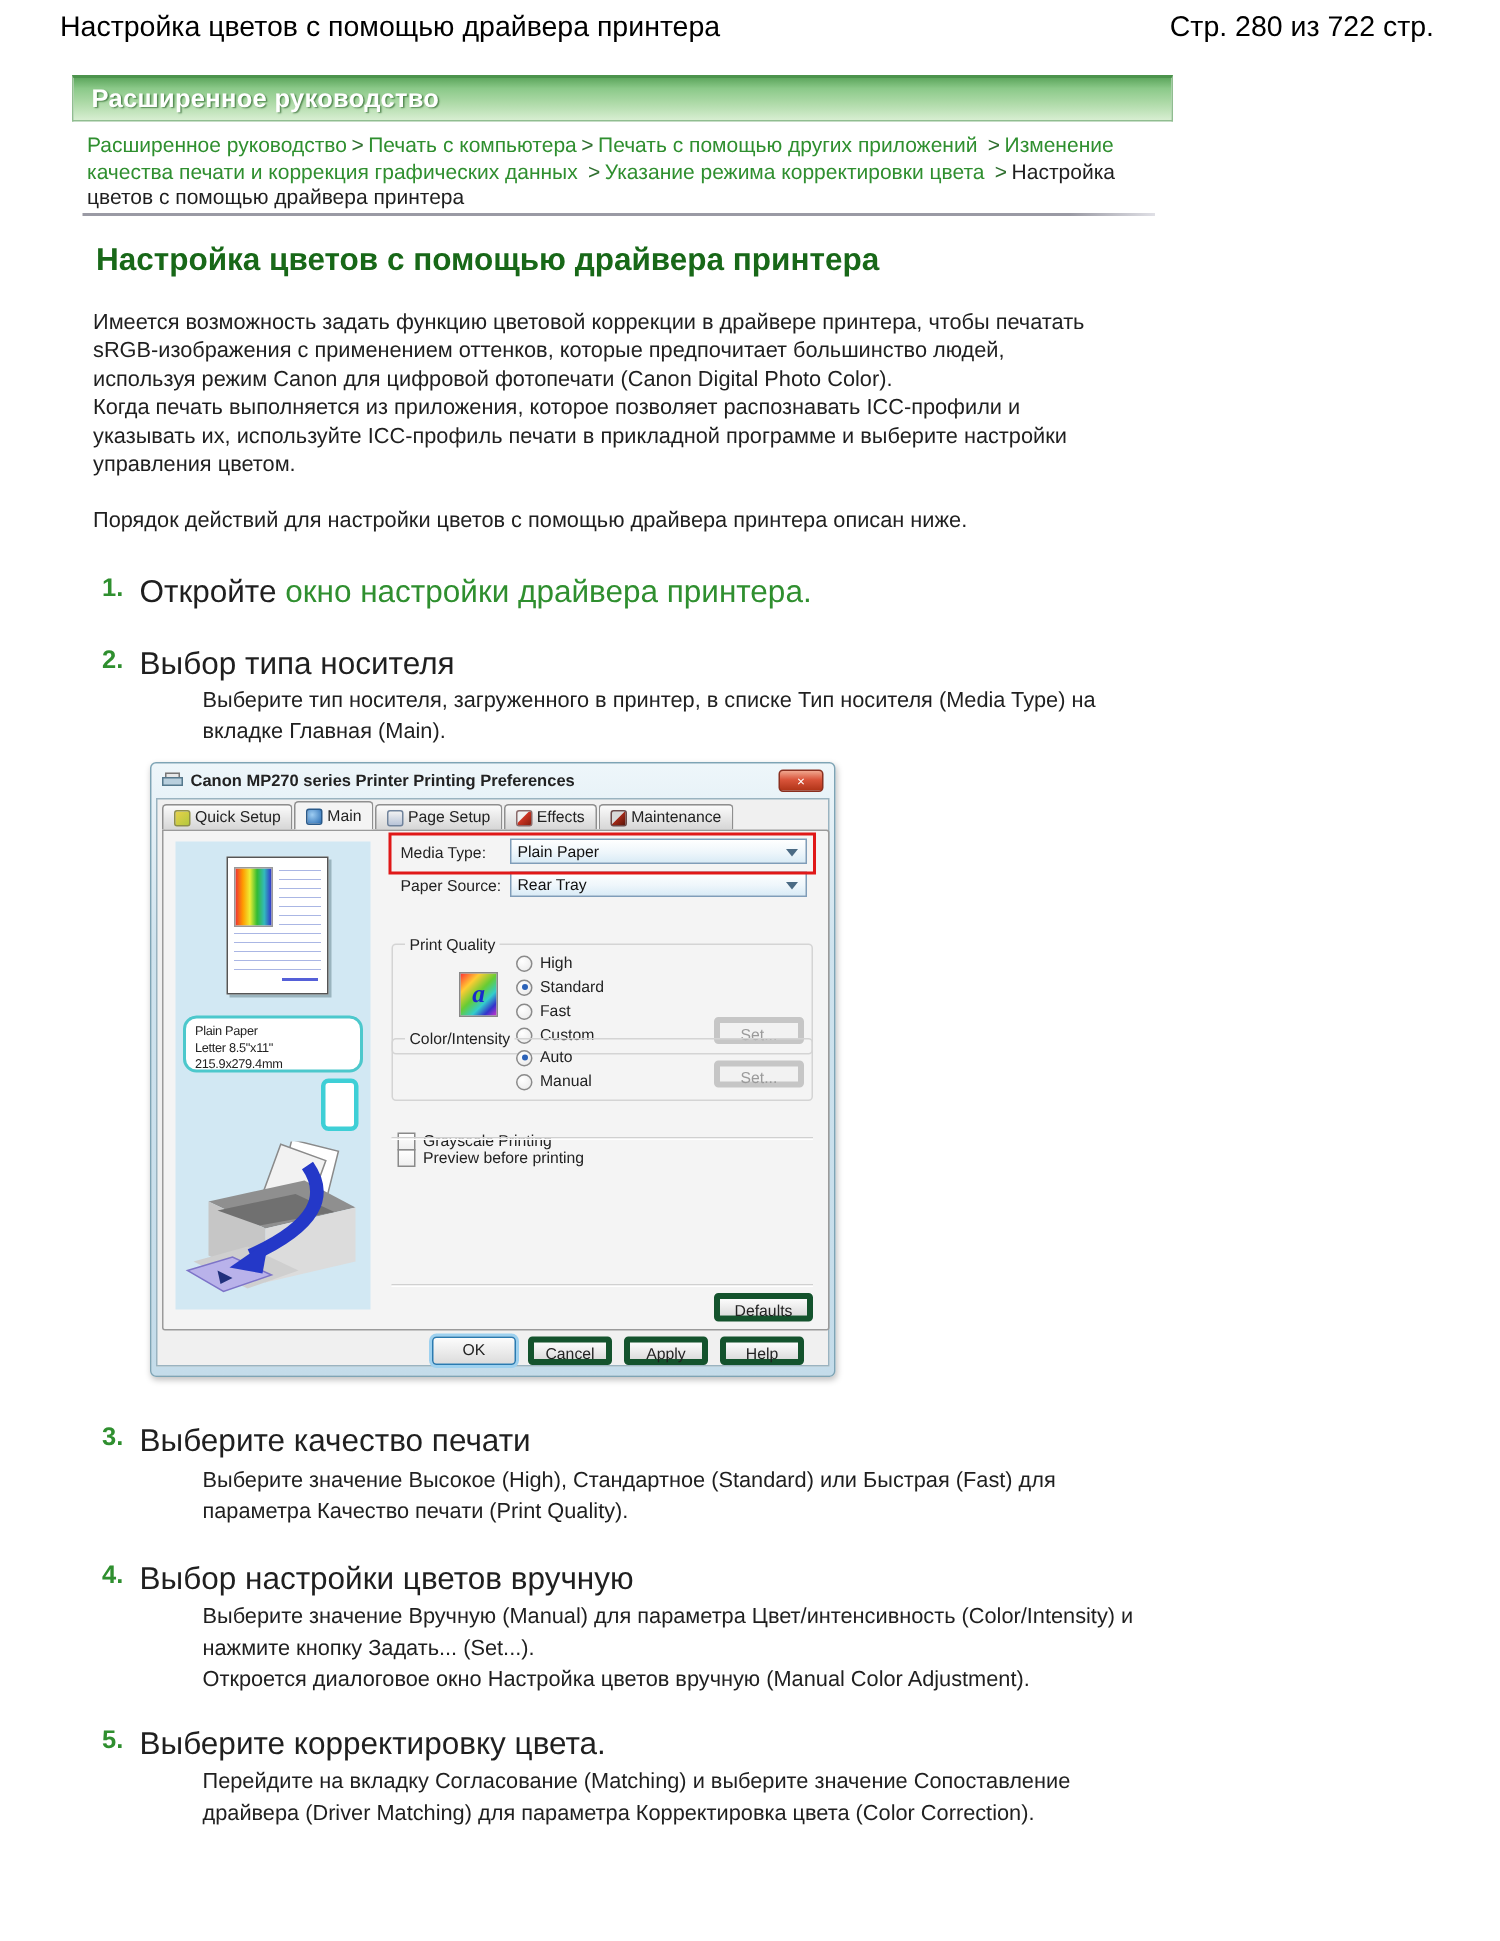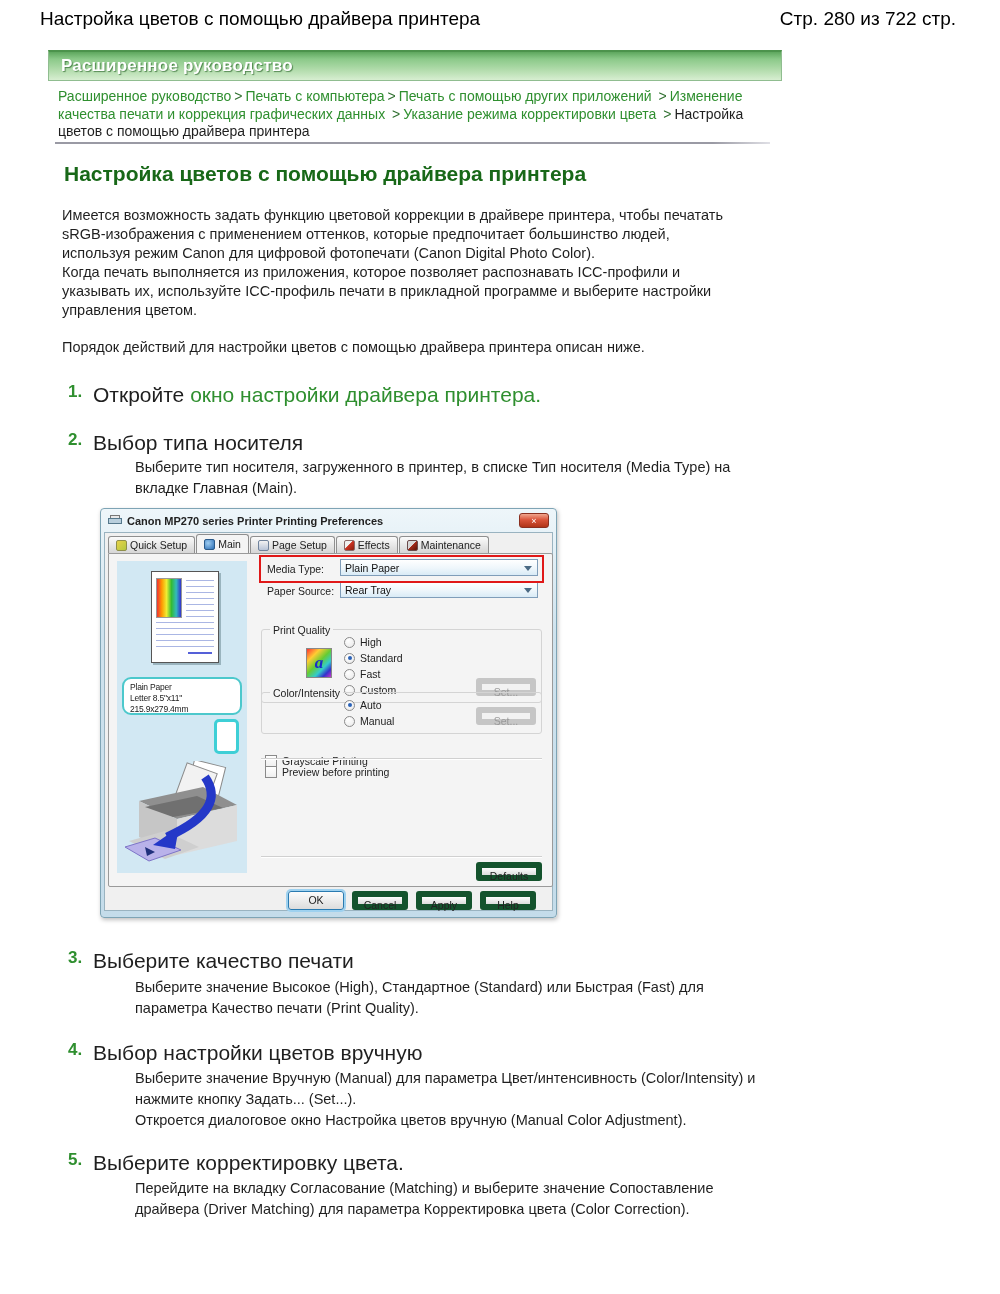--- a/index.html
+++ b/index.html
@@ -99,21 +99,21 @@
   .grp-label { position:absolute; top:-6px; left:8px; background:#f4f4f4; padding:0 3px; font-size:10.5px; color:#222; }
   .radio-row { position:absolute; display:flex; align-items:center; gap:5px; font-size:10.5px; color:#222; cursor:pointer; }
   .radio { width:11px; height:11px; border-radius:50%; border:1px solid #8a8a8a;
     background:radial-gradient(circle at 35% 30%,#fff,#e8e8e8); position:relative; }
   .radio.sel::after { content:""; position:absolute; left:2.5px; top:2.5px; width:4px; height:4px;
     border-radius:50%; background:#2b62b8; }
   .a-icon { position:absolute; width:26px; height:30px; border:1px solid #888;
     background:linear-gradient(135deg,#f33,#fc3 25%,#6c3 48%,#3cc 68%,#33c 84%,#c3c);
     display:flex; align-items:center; justify-content:center;
     font-family:"Liberation Serif", serif; font-style:italic; font-weight:bold; font-size:17px; color:#1a2acc; }
-  .btn { border:6px solid #14532d; border-radius:3px; background:linear-gradient(180deg,#fcfcfc,#eee 45%,#dcdcdc);
+  .btn { border:4px solid #14532d; border-radius:3px; background:linear-gradient(180deg,#fcfcfc,#eee 45%,#dcdcdc);
     font-size:10.5px; color:#222; text-align:center; cursor:pointer; font-family:"Liberation Sans", sans-serif; }
   .btn.disabled { color:#9a9a9a; border-color:#c6c6c6; background:#f2f2f2; cursor:default; }
   .chk-row { position:absolute; display:flex; align-items:center; gap:5px; font-size:10.5px; color:#222; cursor:pointer; }
   .chk { width:12px; height:12px; border:1px solid #8a8a8a; background:linear-gradient(180deg,#fff,#efefef); }
   .etch { position:absolute; height:2px; border-top:1px solid #d0d0d0; border-bottom:1px solid #fff; }
   .set-btn { position:absolute; width:60px; height:18px; line-height:16px; }
   .defaults-btn { position:absolute; width:66px; height:19px; line-height:17px; }
 
   .btn-row { position:absolute; right:16px; top:358px; display:flex; gap:8px; }
   .btn-row .btn { width:56px; height:19px; line-height:17px; }

